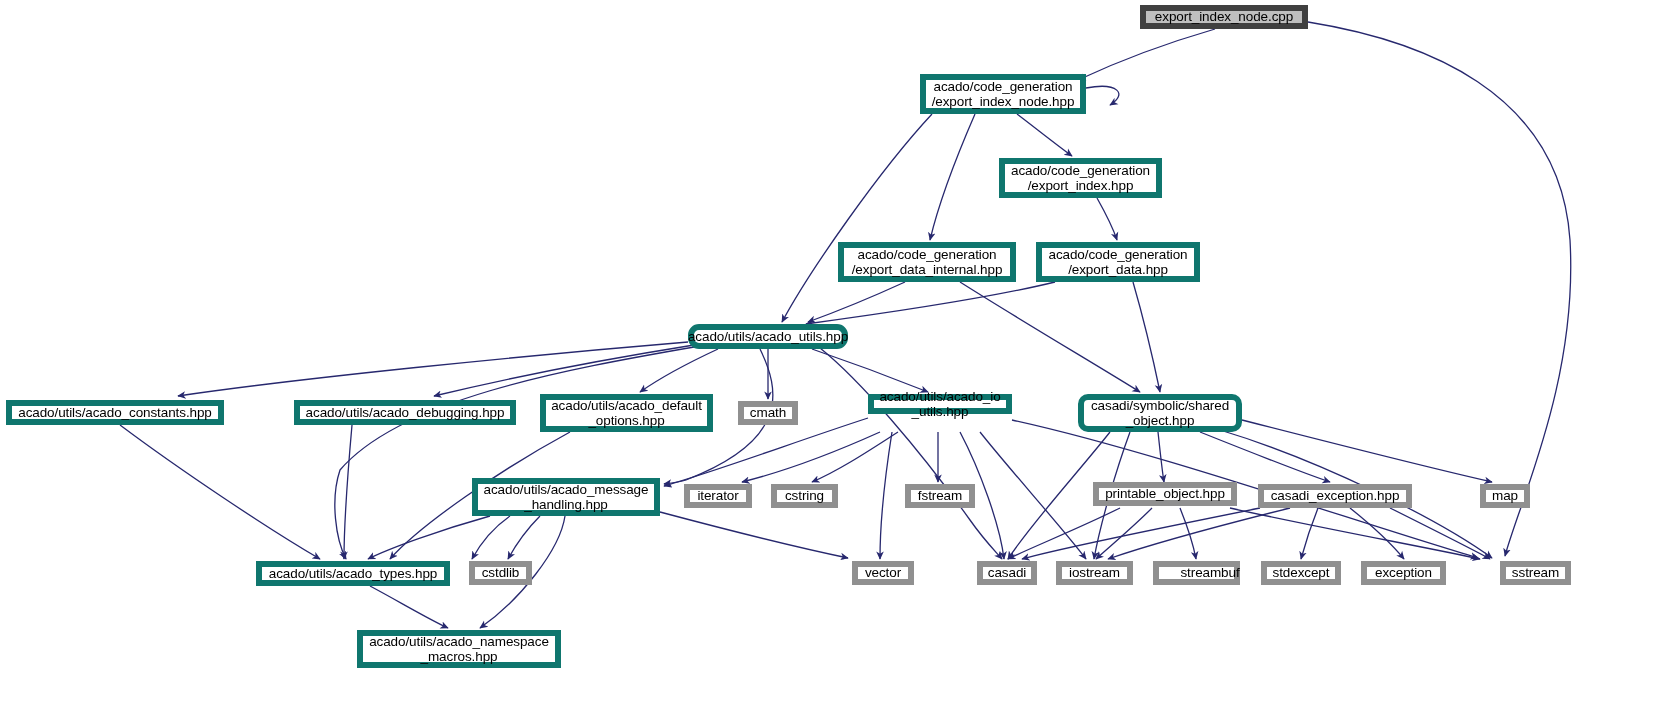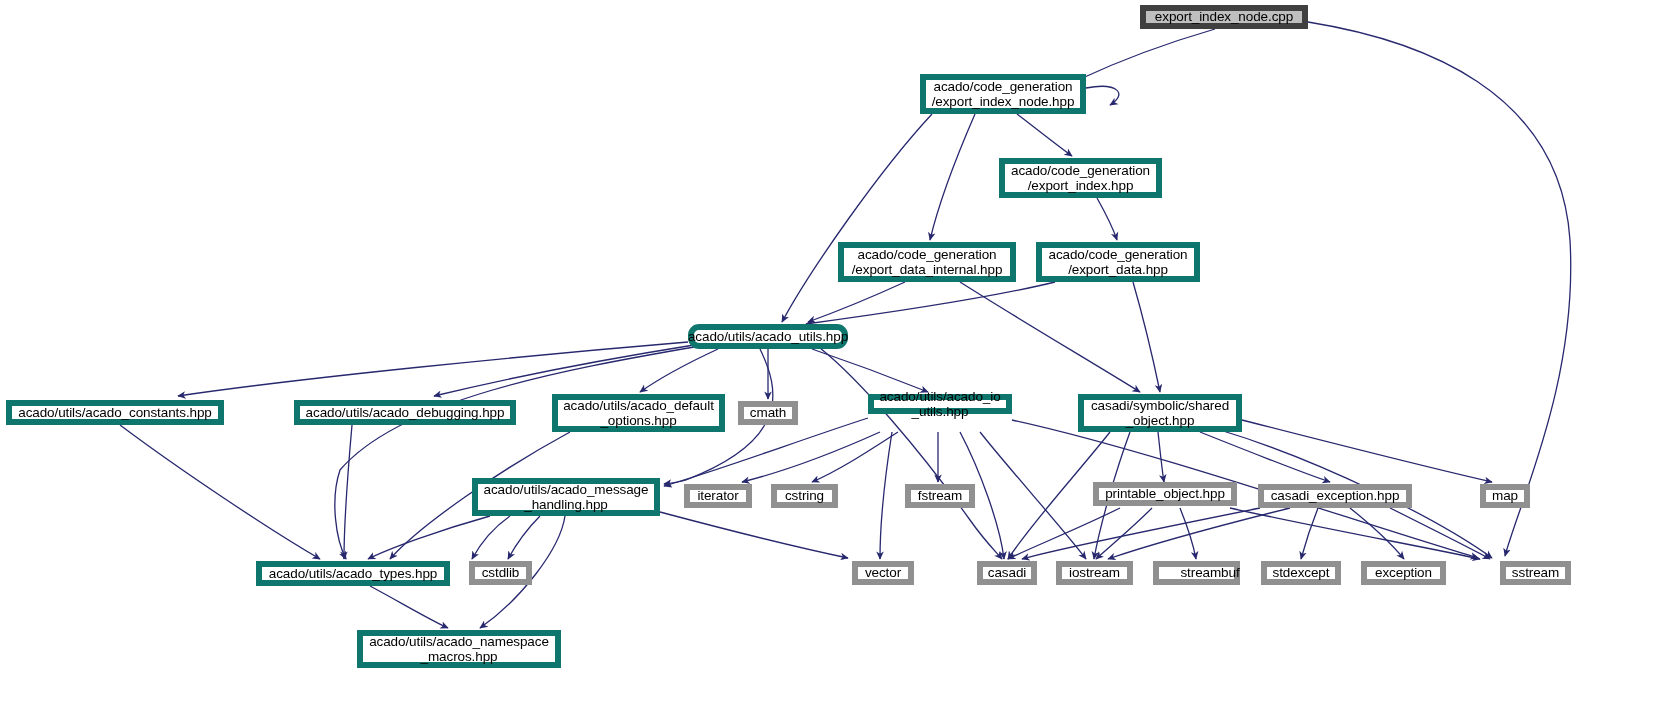--- a/index.html
+++ b/index.html
@@ -121,26 +121,26 @@
 /export_index_node.hpp</span></div>
       <div class="node" style="left: 999px; top: 158px; width: 163px; height: 40px;"><span class="node-label">acado/code_generation
 /export_index.hpp</span></div>
       <div class="node" style="left: 838px; top: 242px; width: 178px; height: 40px;"><span class="node-label">acado/code_generation
 /export_data_internal.hpp</span></div>
       <div class="node" style="left: 1036px; top: 242px; width: 164px; height: 40px;"><span class="node-label">acado/code_generation
 /export_data.hpp</span></div>
       <div class="node" style="left: 688px; top: 324px; width: 160px; height: 25px; border-radius: 11px;"><span class="node-label">acado/utils/acado_utils.hpp</span></div>
       <div class="node" style="left: 6px; top: 400px; width: 218px; height: 25px;"><span class="node-label">acado/utils/acado_constants.hpp</span></div>
       <div class="node" style="left: 294px; top: 400px; width: 222px; height: 25px;"><span class="node-label">acado/utils/acado_debugging.hpp</span></div>
-      <div class="node" style="left: 552px; top: 394px; width: 173px; height: 38px;"><span class="node-label">acado/utils/acado_default
+      <div class="node" style="left: 540px; top: 394px; width: 173px; height: 38px;"><span class="node-label">acado/utils/acado_default
 _options.hpp</span></div>
       <div class="node std" style="left: 738px; top: 401px; width: 60px; height: 24px;"><span class="node-label">cmath</span></div>
       <div class="node" style="left: 868px; top: 394px; width: 144px; height: 20px;"><span class="node-label">acado/utils/acado_io
 _utils.hpp</span></div>
-      <div class="node" style="left: 1078px; top: 394px; width: 164px; height: 38px;"><span class="node-label">casadi/symbolic/shared
+      <div class="node" style="left: 1078px; top: 394px; width: 164px; height: 38px; border-radius: 10px;"><span class="node-label">casadi/symbolic/shared
 _object.hpp</span></div>
       <div class="node" style="left: 472px; top: 478px; width: 188px; height: 38px;"><span class="node-label">acado/utils/acado_message
 _handling.hpp</span></div>
       <div class="node std" style="left: 684px; top: 484px; width: 68px; height: 24px;"><span class="node-label">iterator</span></div>
       <div class="node std" style="left: 771px; top: 484px; width: 67px; height: 24px;"><span class="node-label">cstring</span></div>
       <div class="node std" style="left: 905px; top: 484px; width: 70px; height: 24px;"><span class="node-label">fstream</span></div>
       <div class="node std" style="left: 1093px; top: 482px; width: 144px; height: 24px;"><span class="node-label">printable_object.hpp</span></div>
       <div class="node std" style="left: 1258px; top: 484px; width: 154px; height: 24px;"><span class="node-label">casadi_exception.hpp</span></div>
       <div class="node std" style="left: 1480px; top: 484px; width: 50px; height: 24px;"><span class="node-label">map</span></div>
       <div class="node" style="left: 256px; top: 561px; width: 194px; height: 25px;"><span class="node-label">acado/utils/acado_types.hpp</span></div>

